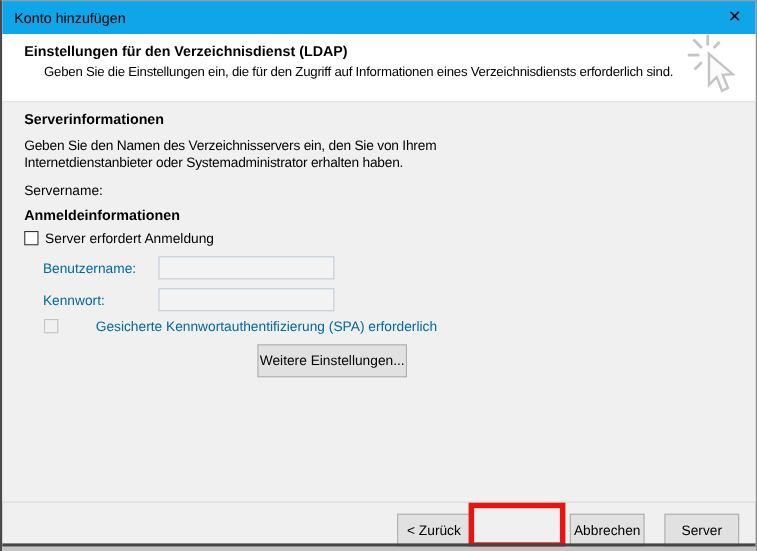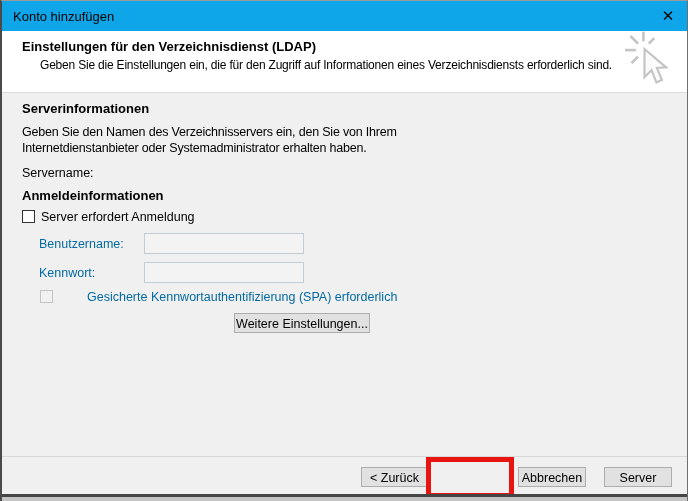--- a/index.html
+++ b/index.html
@@ -25,21 +25,21 @@
   .body{position:absolute;left:0;top:93px;width:100%;height:362px;background:#f0f0f0;}
   .sect-head{position:absolute;left:20px;font-weight:bold;font-size:13px;}
   .para{position:absolute;left:20px;width:390px;font-size:12.5px;letter-spacing:-0.2px;line-height:16px;}
   .lbl{position:absolute;font-size:12.5px;}
   .lbl-dis{color:#0369a1;}
   .txt{position:absolute;height:21px;width:162px;border:1px solid #777777;background:#ffffff;
     font-family:inherit;font-size:12.5px;padding:0 4px;outline:none;}
   .txt-dis{border:1px solid #c0cbd6;background:#f3f3f3;}
   .cb{position:absolute;width:13px;height:13px;background:#ffffff;border:1px solid #333333;}
   .cb-dis{border:1px solid #c3c3c3;background:#f1f1f1;}
-  .btn{position:absolute;height:20px;background:#e1e1e1;border:1px solid #adadad;
+  .btn{position:absolute;height:30px;background:#e1e1e1;border:1px solid #adadad;
     font-family:inherit;font-size:12.5px;text-align:center;line-height:20px;padding:0;}
   .btn-more{left:232px;top:219px;width:136px;}
   
   .footer-line{position:absolute;left:0;top:455px;width:100%;height:1px;background:#d9d9d9;}
   .btn-back{left:359px;top:466px;width:67px;}
   .btn-next{left:434px;top:464px;width:70px;height:25px;border:2px solid #0078d7;background:#e1e1e1;line-height:21px;}
   .btn-cancel{left:516px;top:466px;width:68px;}
   .btn-help{left:602px;top:466px;width:68px;}
   .red-box{position:absolute;left:424px;top:456px;width:88px;height:41px;border:5px solid #e8140f;pointer-events:none;}
   .bottom-dark{position:absolute;left:0;top:493px;width:100%;height:3px;background:#454545;}

